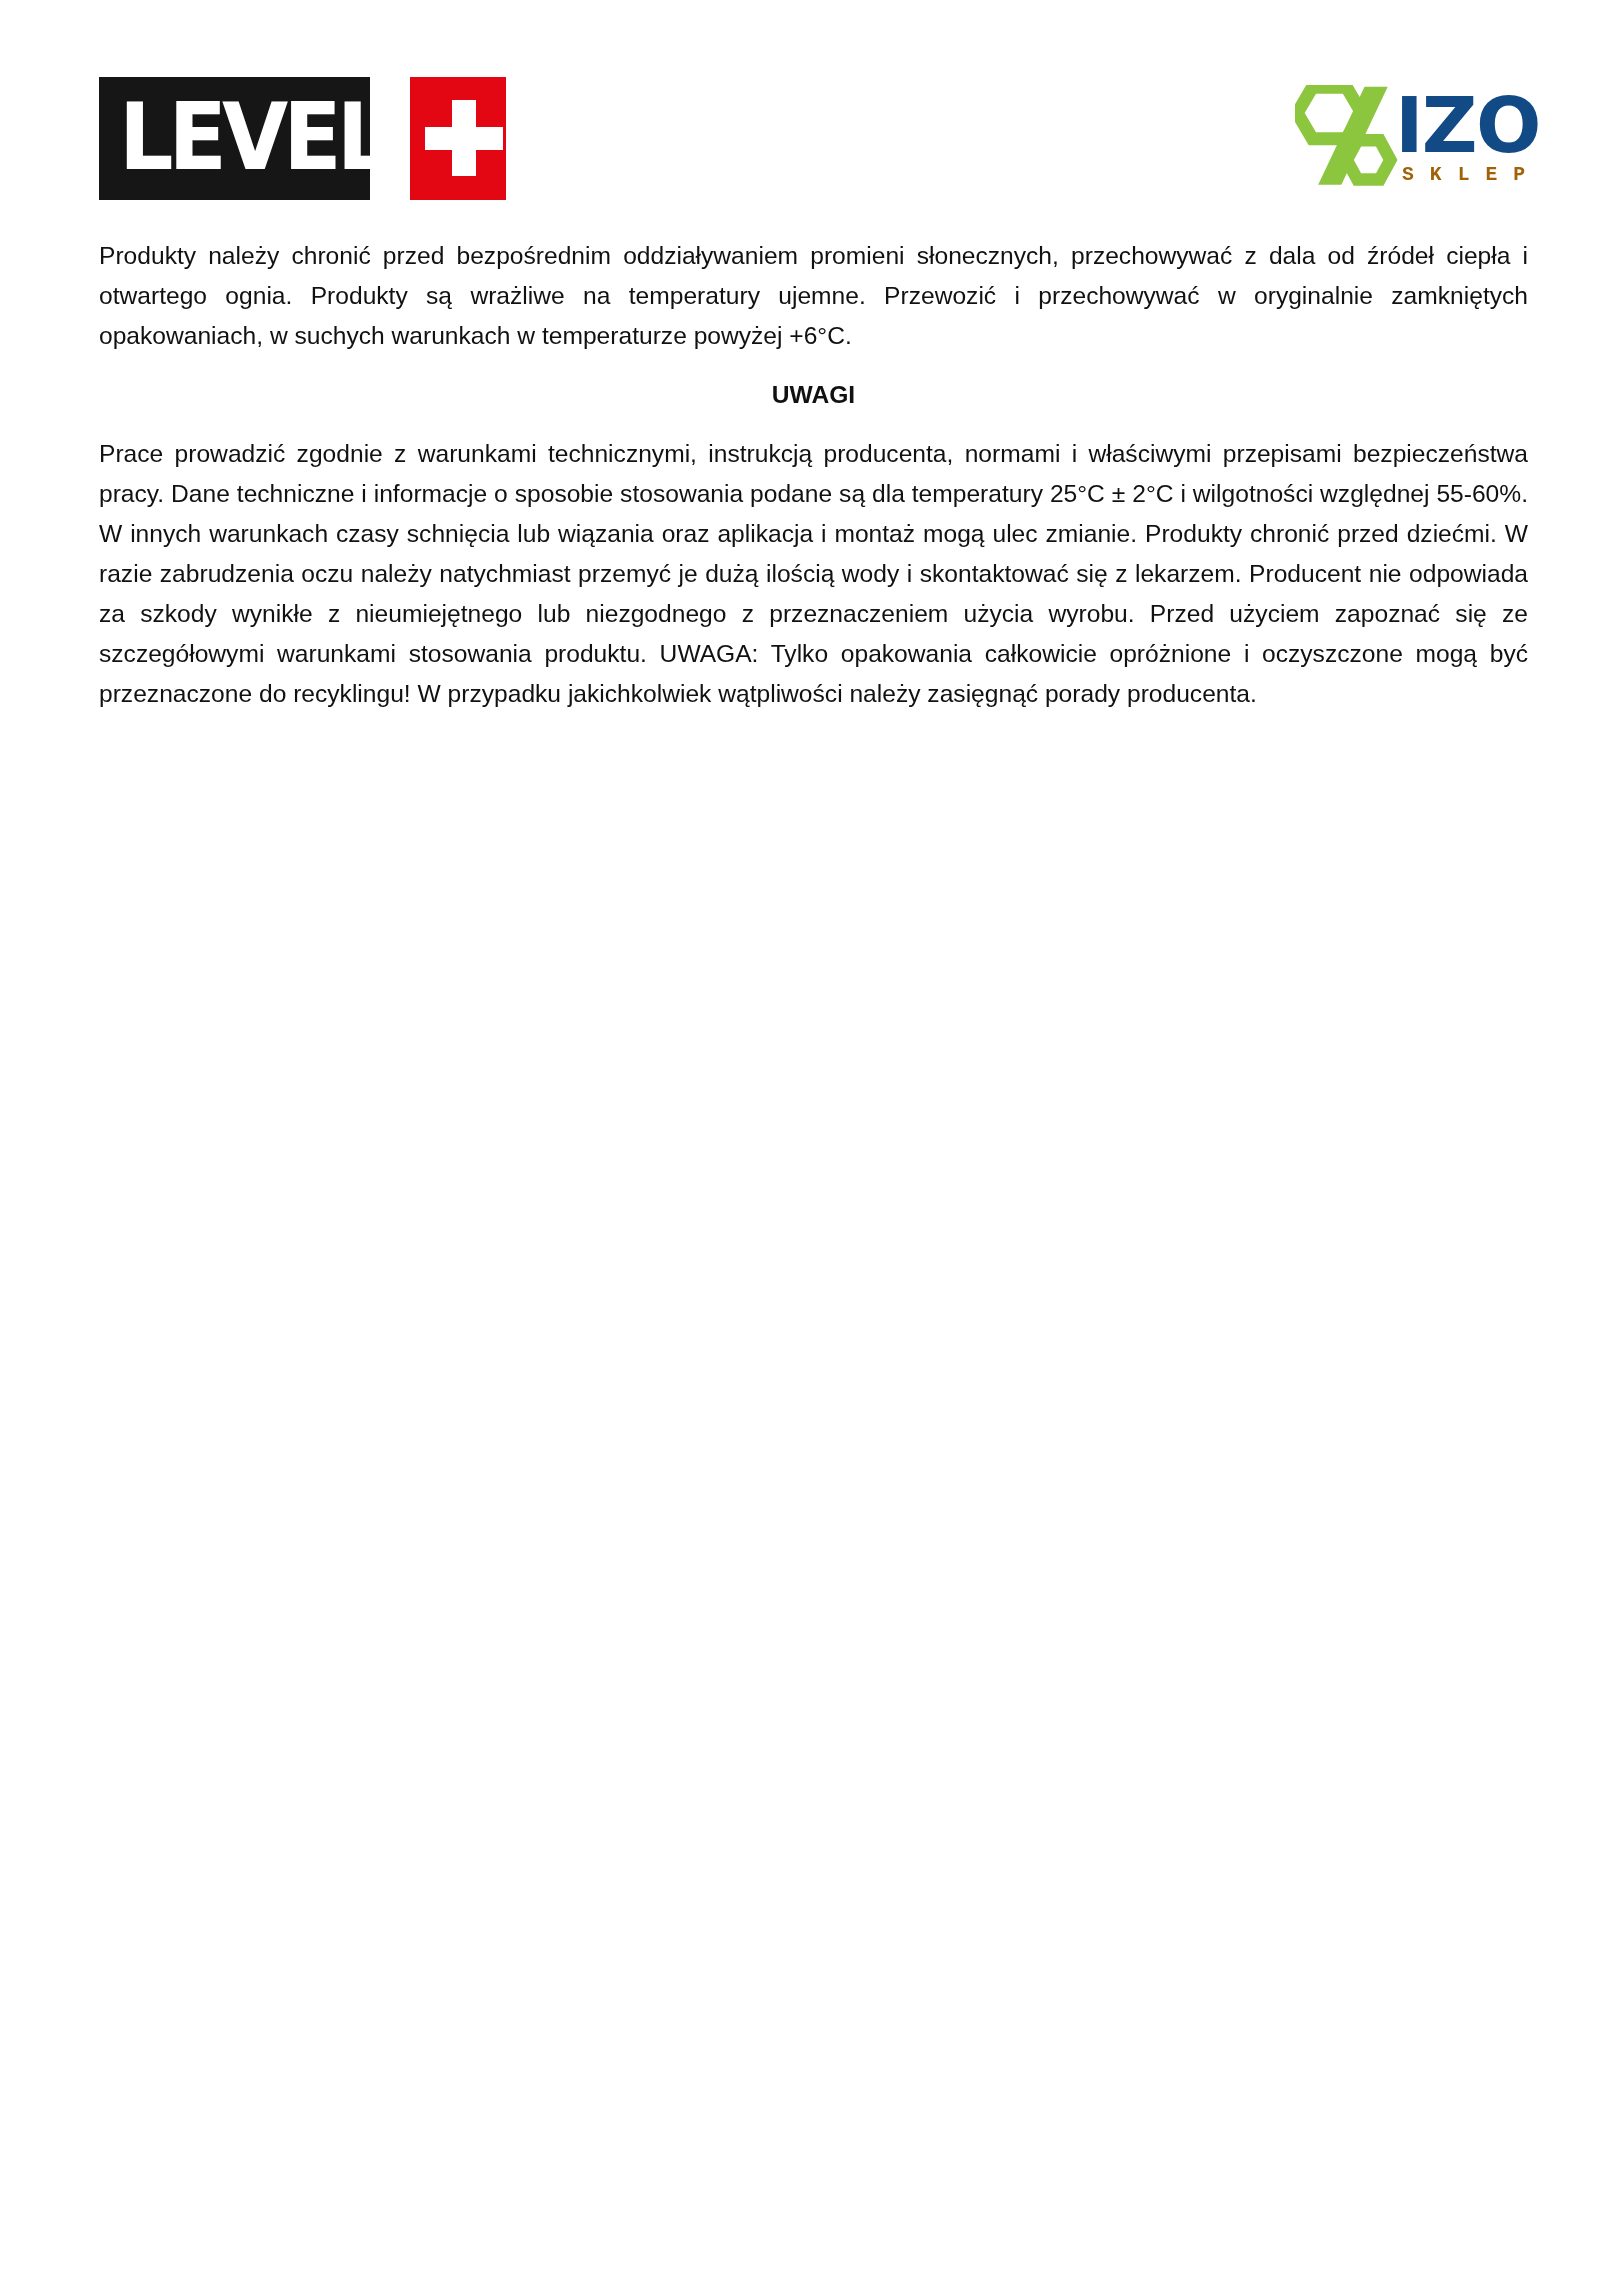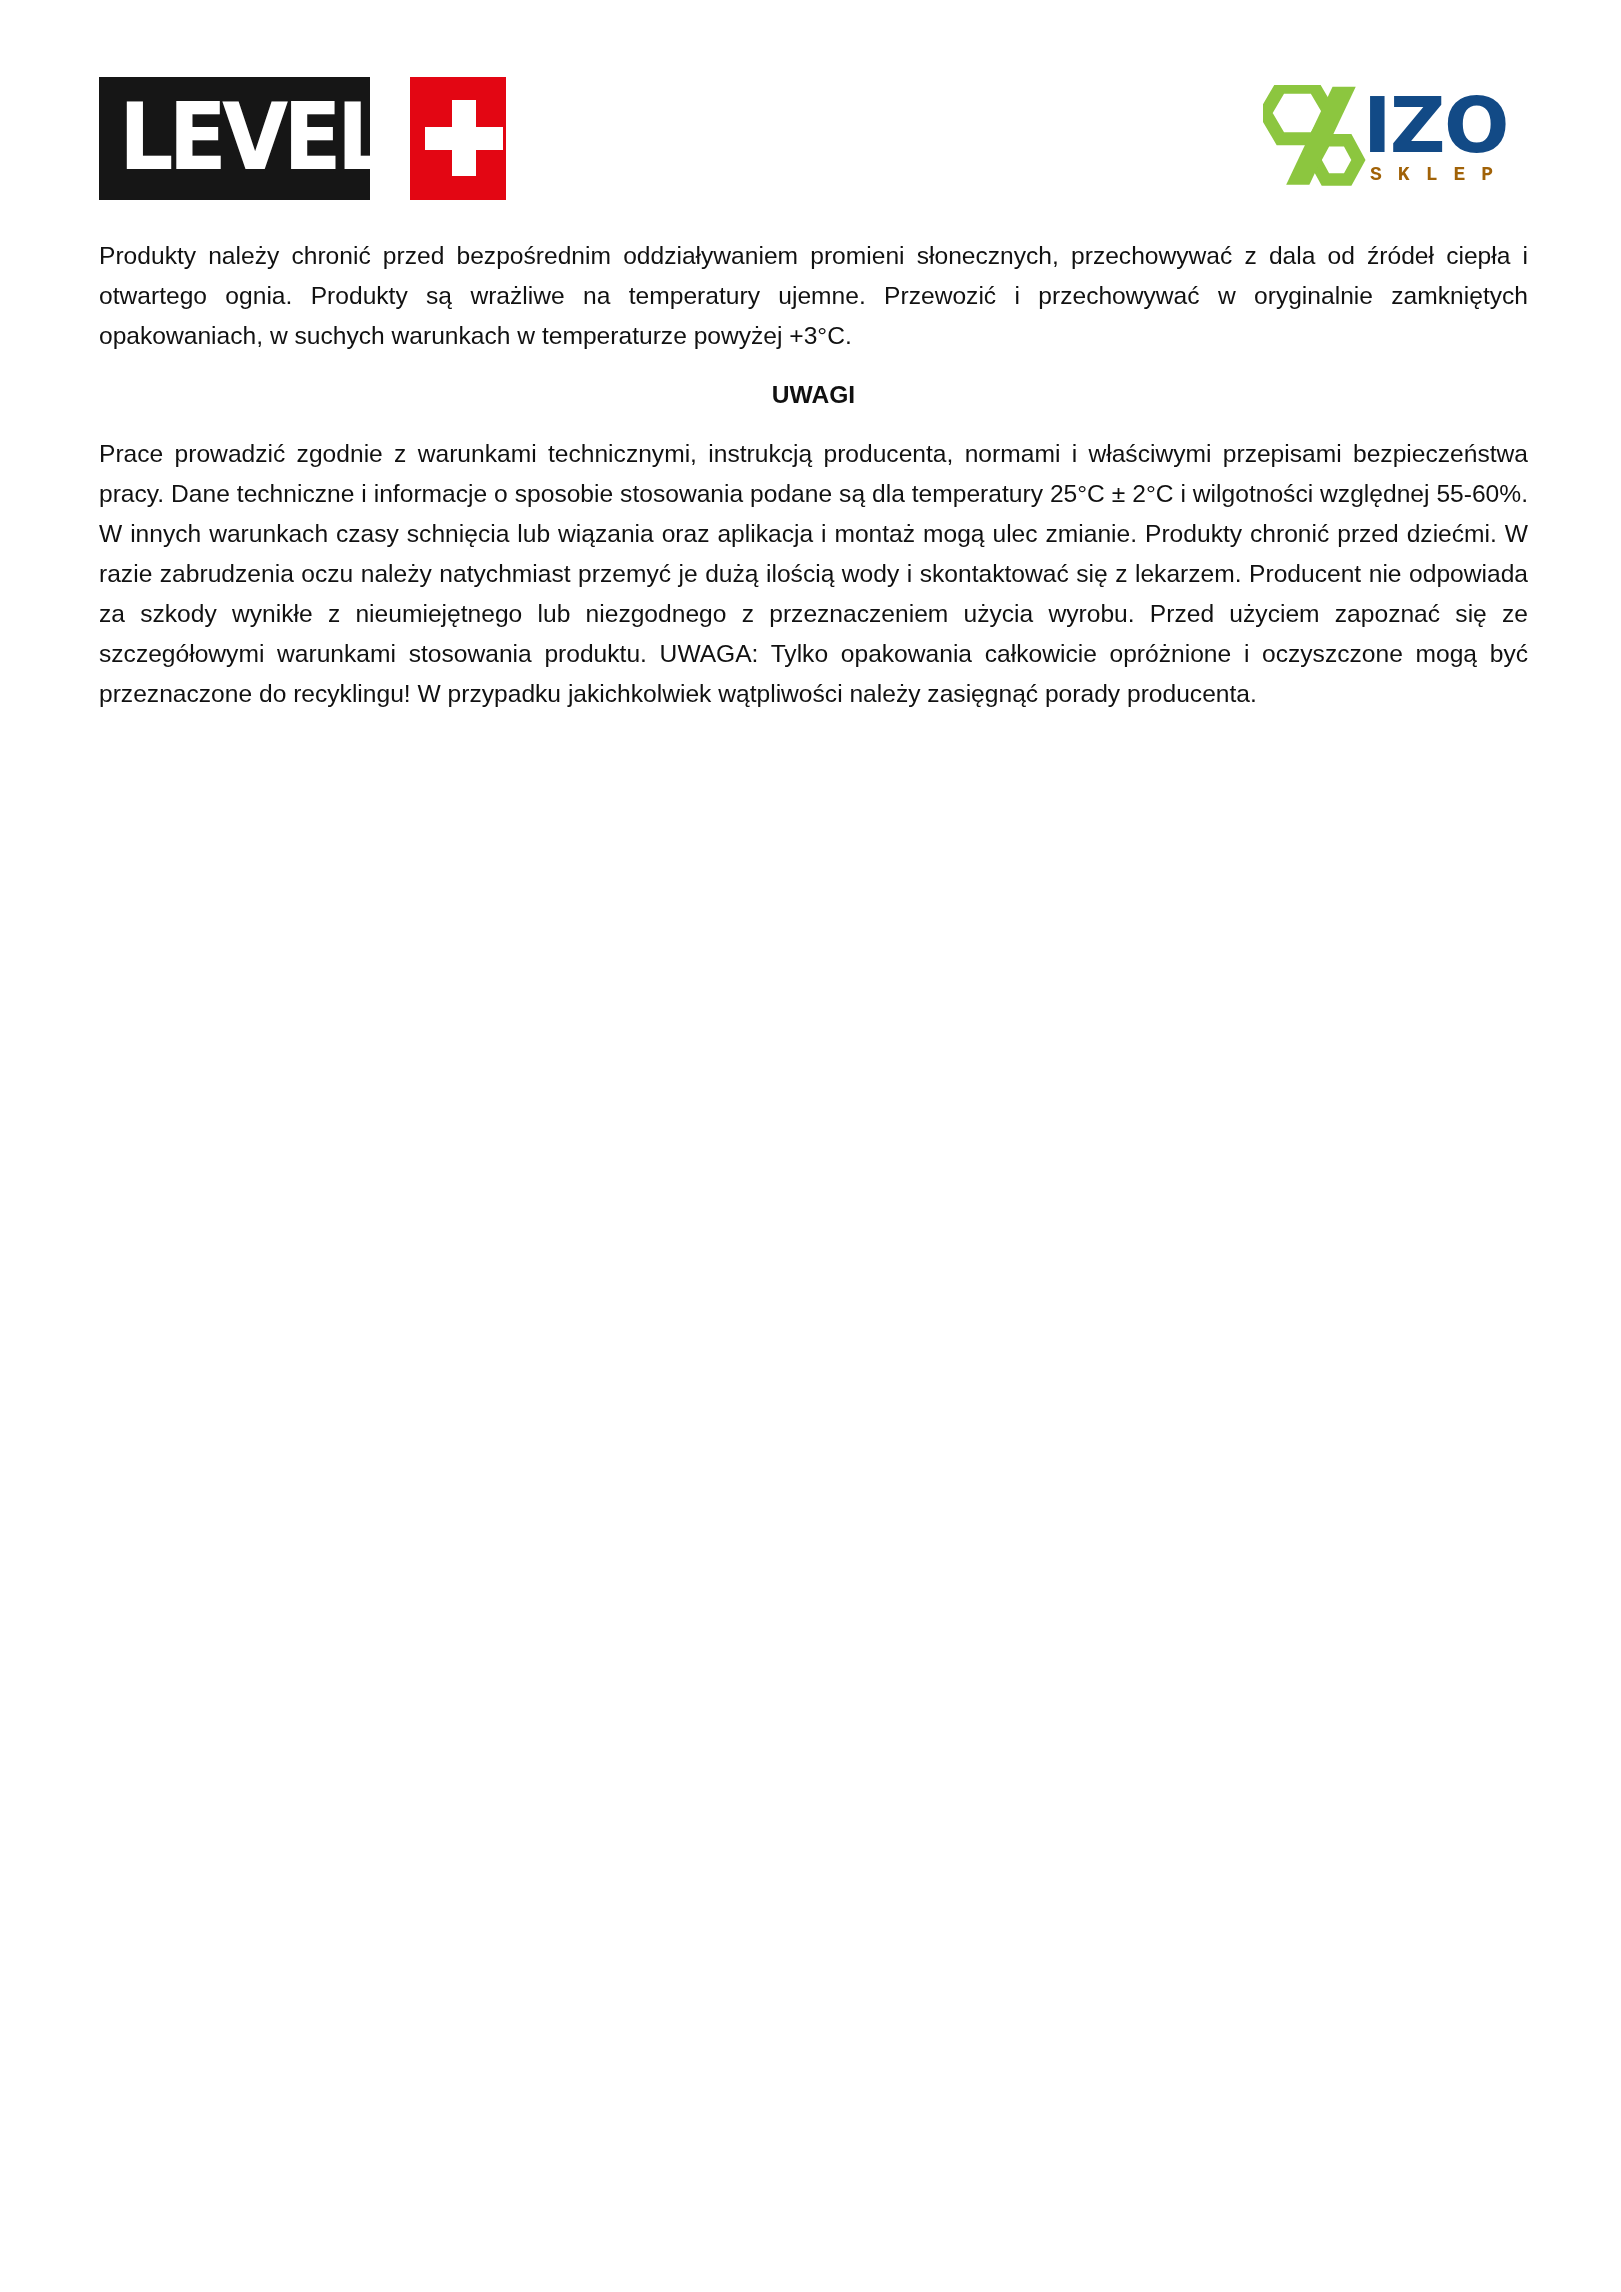--- a/index.html
+++ b/index.html
@@ -13,21 +13,21 @@
     position: absolute; left: 19.7px; top: 14.3px;
     font-family: "DejaVu Sans", sans-serif; font-weight: bold;
     font-size: 93px; line-height: 93px; color: #ffffff; letter-spacing: -5.4px;
     transform: scaleX(0.92); transform-origin: left top;
   }
   .logo-level .red { width: 107px; height: 100%; background: #e30613; position: relative; }
   .logo-level .red .plus-v { position: absolute; left: 42px; top: 23px; width: 24px; height: 76px; background: #fff; }
   .logo-level .red .plus-h { position: absolute; left: 15px; top: 50px; width: 78px; height: 23px; background: #fff; }
 
   
-  .logo-izo { position: absolute; left: 1263px; top: 85px; width: 269px; height: 107px; text-align: right; }
+  .logo-izo { position: absolute; left: 1295px; top: 85px; width: 269px; height: 107px; text-align: right; }
   .logo-izo svg { position: absolute; left: 0; top: 0; }
   .logo-izo .izo-word {
     position: absolute; left: 100px; top: 1.8px;
     font-family: "DejaVu Sans", sans-serif; font-weight: bold;
     font-size: 77px; line-height: 77px; color: #124a86; letter-spacing: -1.8px;
   }
   .logo-izo .sklep-word {
     position: absolute; left: 107px; top: 80px;
     font-family: Liberation Mono, monospace; font-weight: bold;
     font-size: 19.7px; line-height: 21.5px; color: #a16207; letter-spacing: 16px;
@@ -66,19 +66,19 @@
 
       <polygon points="70,62 95,62 107,84 95,106 70,106 58,84" fill="none" stroke="#8cc63f" stroke-width="14"></polygon>
 
       <polygon points="78,2 104,2 52,112 26,112" fill="#8cc63f"></polygon>
     </svg>
     <div class="izo-word">IZO</div>
     <div class="sklep-word">SKLEP</div>
   </div>
 
   <div class="content">
-    <p class="para">Produkty należy chronić przed bezpośrednim oddziaływaniem promieni słonecznych, przechowywać z dala od źródeł ciepła i otwartego ognia. Produkty są wrażliwe na temperatury ujemne. Przewozić i przechowywać w oryginalnie zamkniętych opakowaniach, w suchych warunkach w temperaturze powyżej +3°C.</p>
+    <p class="para">Produkty należy chronić przed bezpośrednim oddziaływaniem promieni słonecznych, przechowywać z dala od źródeł ciepła i otwartego ognia. Produkty są wrażliwe na temperatury ujemne. Przewozić i przechowywać w oryginalnie zamkniętych opakowaniach, w suchych warunkach w temperaturze powyżej +6°C.</p>
     <div class="heading">UWAGI</div>
     <p class="para">Prace prowadzić zgodnie z warunkami technicznymi, instrukcją producenta, normami i właściwymi przepisami bezpieczeństwa pracy. Dane techniczne i informacje o sposobie stosowania podane są dla temperatury 25°C ± 2°C i wilgotności względnej 55-60%. W innych warunkach czasy schnięcia lub wiązania oraz aplikacja i montaż mogą ulec zmianie. Produkty chronić przed dziećmi. W razie zabrudzenia oczu należy natychmiast przemyć je dużą ilością wody i skontaktować się z lekarzem. Producent nie odpowiada za szkody wynikłe z nieumiejętnego lub niezgodnego z przeznaczeniem użycia wyrobu. Przed użyciem zapoznać się ze szczegółowymi warunkami stosowania produktu. UWAGA: Tylko opakowania całkowicie opróżnione i oczyszczone mogą być przeznaczone do recyklingu! W przypadku jakichkolwiek wątpliwości należy zasięgnąć porady producenta.</p>
   </div>
 
 </div>
 
 
 </body></html>

